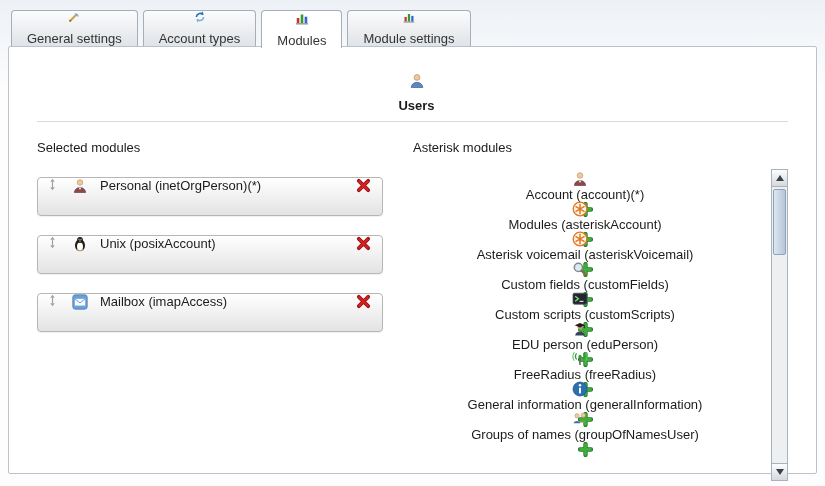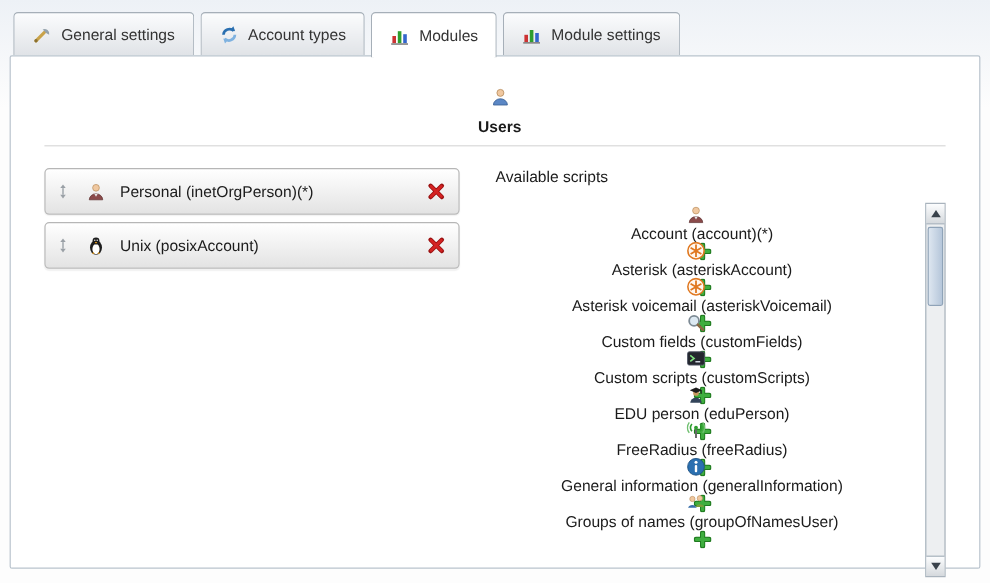--- a/index.html
+++ b/index.html
@@ -3,30 +3,30 @@
 <meta charset="utf-8">
 <style>
   html,body{margin:0;padding:0;}
   body{width:825px;height:486px;overflow:hidden;background:#fff;
        font-family:"Liberation Sans","DejaVu Sans",sans-serif;font-size:13px;color:#1b1b1b;}
   .page{width:825px;height:486px;background:linear-gradient(180deg,#edf1f6,#fdfdfd 90px);
         padding:10px 8px 0 8px;box-sizing:border-box;}
   .tabbar{display:flex;gap:5px;margin-left:3px;position:relative;}
   .tab{display:inline-flex;align-items:center;gap:8px;height:35px;padding:0 15px;
        background:linear-gradient(#fbfcfd,#e0e3e7);border:1px solid #a6afb8;border-bottom:none;
-       border-radius:4px 4px 0 0;cursor:pointer;color:#333;position:relative;z-index:1;white-space:nowrap;}
+       border-radius:4px 4px 0 0;cursor:pointer;color:#333;position:relative;z-index:1;white-space:nowrap;flex-direction:column;}
   .tab.active{background:#fff;z-index:3;height:37px;margin-bottom:-2px;}
   .panel{position:relative;z-index:2;background:#fff;border:1px solid #b9c3cd;border-radius:2px;
          height:428px;padding:14px 28px 0 28px;box-sizing:border-box;}
   .users-head{display:flex;align-items:center;gap:9px;font-weight:bold;margin:12px 0 0 8px;flex-direction:column;}
   hr.rule{border:none;border-top:1px solid #d9d9d9;margin:8px 0 18px 0;}
   .columns{display:flex;}
   .col-left{width:346px;margin-right:30px;flex:none;}
   .list-heading{margin-bottom:22px;color:#1b1b1b;}
-  .sel-item{display:flex;align-items:center;height:37px;margin-bottom:6px;padding:0 11px 0 8px;
+  .sel-item{display:flex;align-items:flex-start;height:37px;margin-bottom:19px;padding:0 11px 0 8px;
             background:linear-gradient(#ffffff,#e3e3e3);border:1px solid #b6b6b6;border-radius:4px;
             box-shadow:0 1px 1px rgba(0,0,0,.06);}
   .drag{margin-right:13px;flex:none;cursor:grab;}
   .modicon{flex:none;margin-right:12px;}
   .sel-label{flex:1;}
   .iconbtn{background:none;border:0;padding:0;margin:0;cursor:pointer;line-height:0;flex:none;}
   .col-right{flex:1;min-width:0;}
   .right-body{display:flex;align-items:flex-start;}
   .avail-list{flex:1;min-width:0;padding-top:2px;}
   .list-heading.avail{margin-bottom:14px;}
@@ -181,20 +181,21 @@
       <svg class="ic">
           <use href="#i-user" xlink:href="#i-user"></use>
         </svg>
       <span>Users</span>
     </div>
     <hr class="rule">
 
     <div class="columns">
 
       <div class="col-left">
+        <div class="list-heading">Selected modules</div>
 
         <div class="sel-item">
           <svg class="ic-sm drag">
               <use href="#i-drag" xlink:href="#i-drag"></use>
             </svg>
           <svg class="ic modicon">
               <use href="#i-person" xlink:href="#i-person"></use>
             </svg>
           <span class="sel-label">Personal (inetOrgPerson)(*)</span>
           <button class="iconbtn">
@@ -212,44 +213,58 @@
               <use href="#i-penguin" xlink:href="#i-penguin"></use>
             </svg>
           <span class="sel-label">Unix (posixAccount)</span>
           <button class="iconbtn">
             <svg class="ic-x">
                 <use href="#i-cross" xlink:href="#i-cross"></use>
               </svg>
           </button>
         </div>
 
+        <div class="sel-item">
+          <svg class="ic-sm drag">
+              <use href="#i-drag" xlink:href="#i-drag"></use>
+            </svg>
+          <svg class="ic modicon">
+              <use href="#i-mail" xlink:href="#i-mail"></use>
+            </svg>
+          <span class="sel-label">Mailbox (imapAccess)</span>
+          <button class="iconbtn">
+            <svg class="ic-x">
+                <use href="#i-cross" xlink:href="#i-cross"></use>
+              </svg>
+          </button>
+        </div>
       </div>
 
       <div class="col-right">
-        <div class="list-heading avail">Available scripts</div>
+        <div class="list-heading avail">Asterisk modules</div>
         <div class="right-body">
           <div class="avail-list">
 
             <div class="avail-item">
               <svg class="ic modicon">
                   <use href="#i-person" xlink:href="#i-person"></use>
                 </svg>
               <span class="avail-label">Account (account)(*)</span>
               <button class="iconbtn">
                 <svg class="ic-x">
                     <use href="#i-plus" xlink:href="#i-plus"></use>
                   </svg>
               </button>
             </div>
 
             <div class="avail-item">
               <svg class="ic modicon">
                   <use href="#i-asterisk" xlink:href="#i-asterisk"></use>
                 </svg>
-              <span class="avail-label">Asterisk (asteriskAccount)</span>
+              <span class="avail-label">Modules (asteriskAccount)</span>
               <button class="iconbtn">
                 <svg class="ic-x">
                     <use href="#i-plus" xlink:href="#i-plus"></use>
                   </svg>
               </button>
             </div>
 
             <div class="avail-item">
               <svg class="ic modicon">
                   <use href="#i-asterisk" xlink:href="#i-asterisk"></use>

